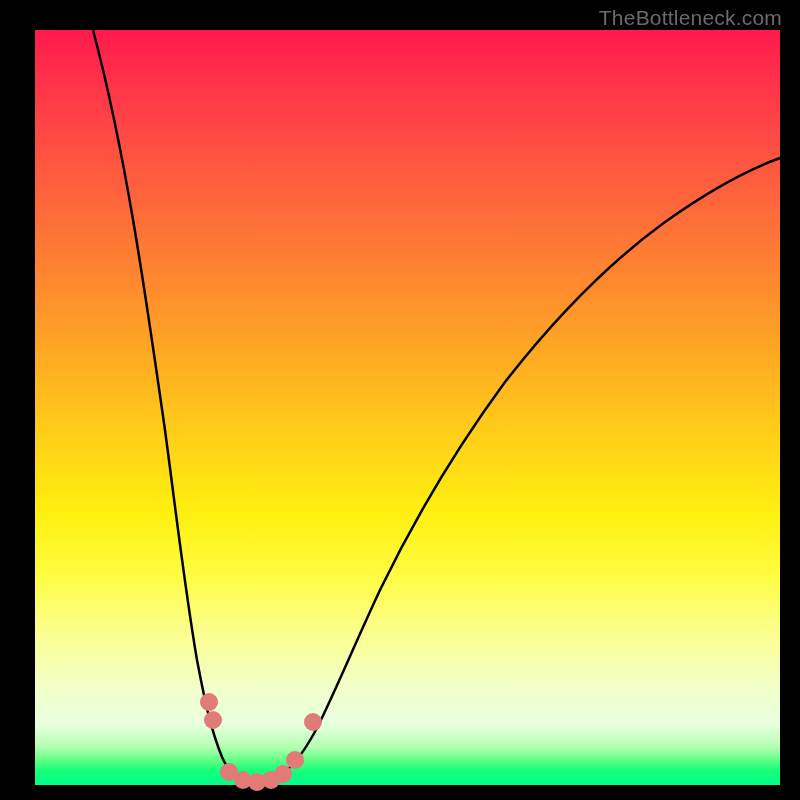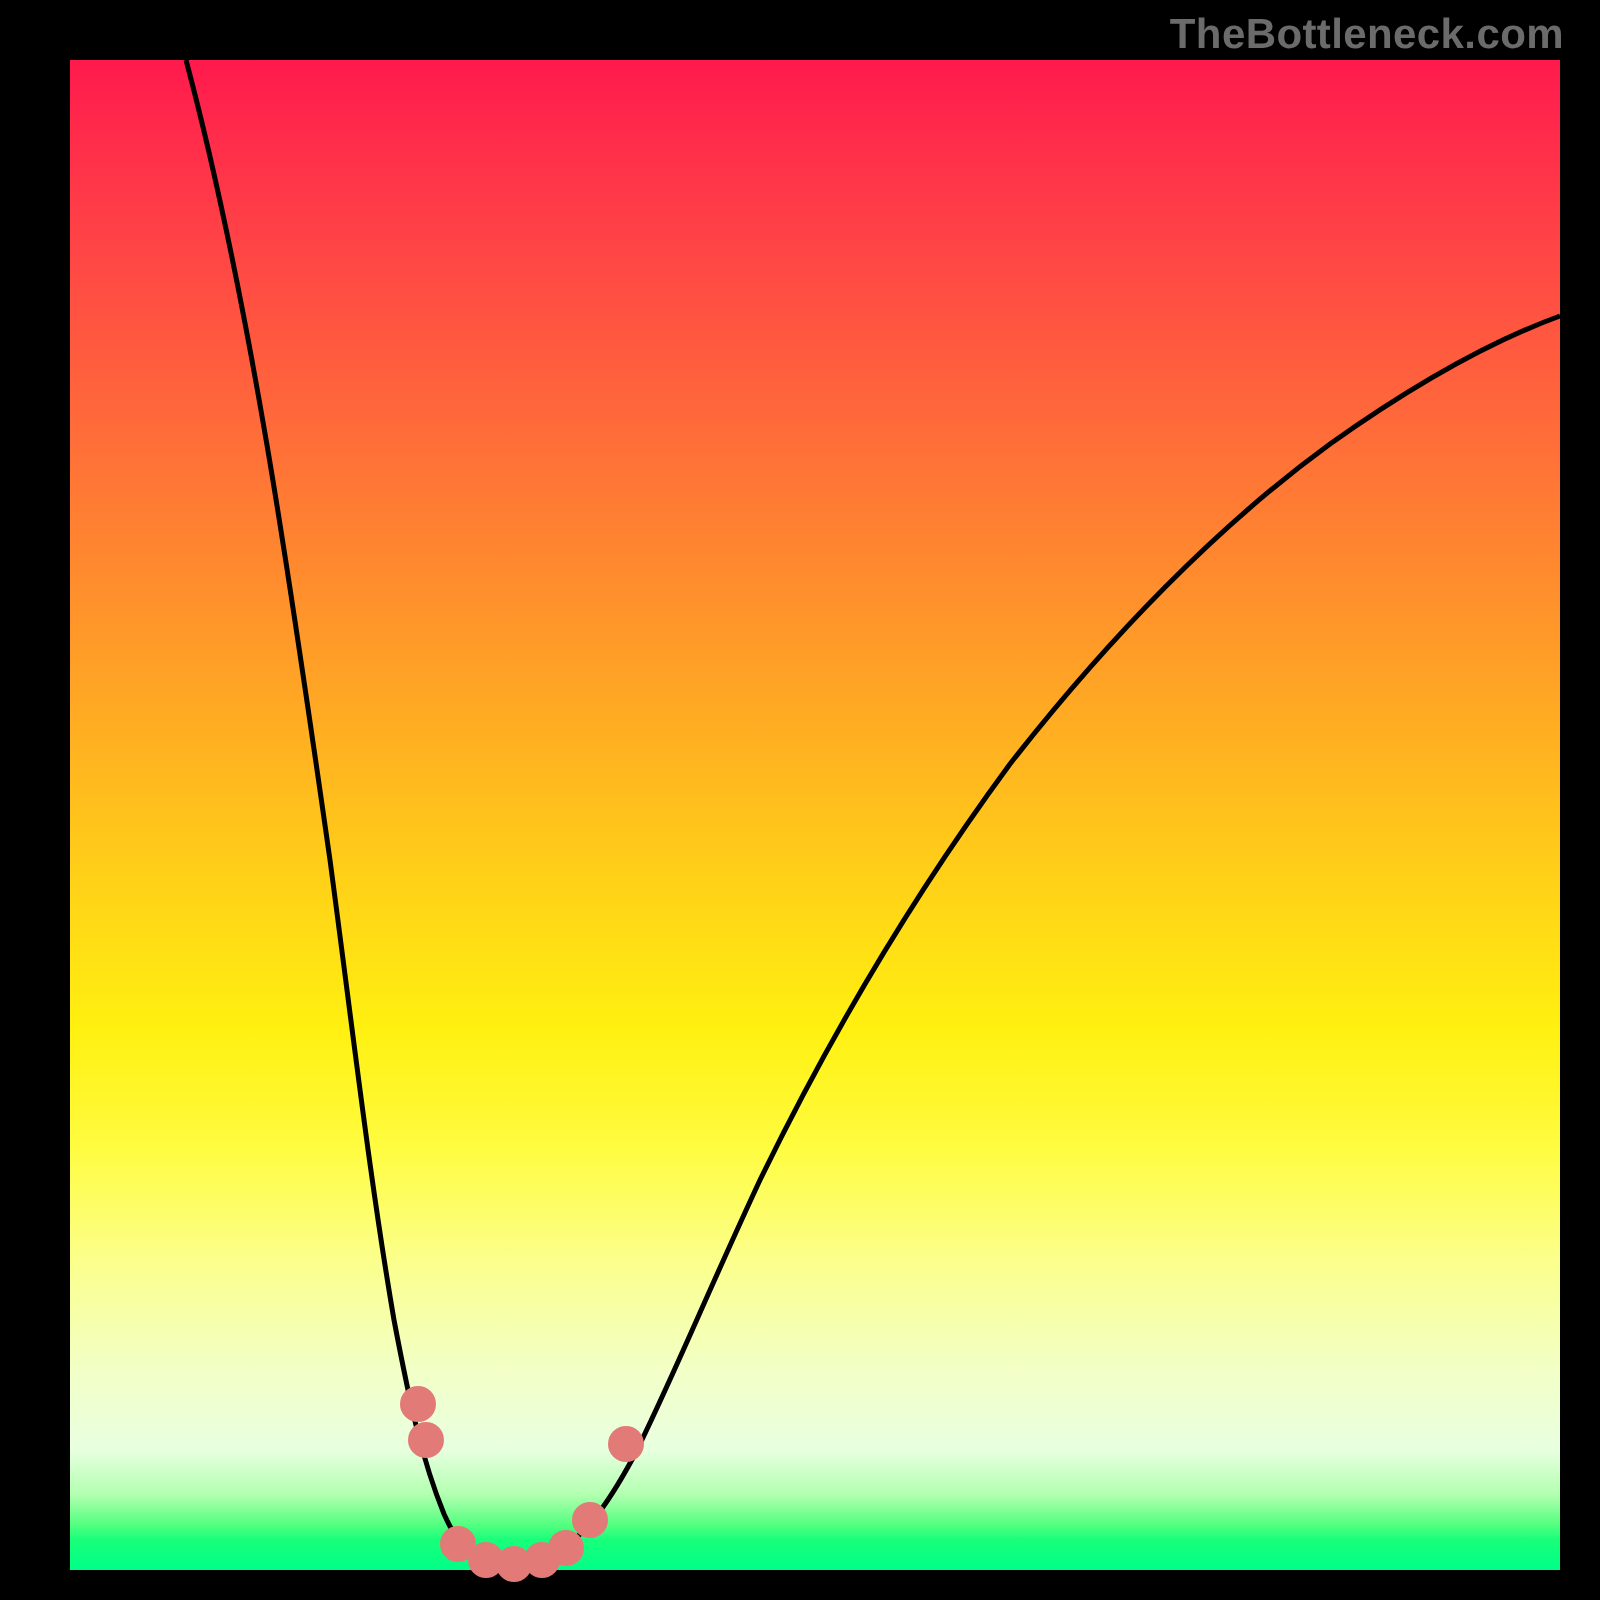--- a/index.html
+++ b/index.html
@@ -45,21 +45,21 @@
       #18ff7a 98%,
       #00ff88 100%
     );
   }
   .watermark {
     position: absolute;
     top: 6px;
     right: 18px;
     color: #6b6b6b;
     font-size: 21px;
-    font-weight: 700;
+    font-weight: 400;
     letter-spacing: 0.2px;
     user-select: none;
   }
   svg.curve {
     position: absolute;
     left: 0;
     top: 0;
     width: 745px;
     height: 755px;
     overflow: visible;

